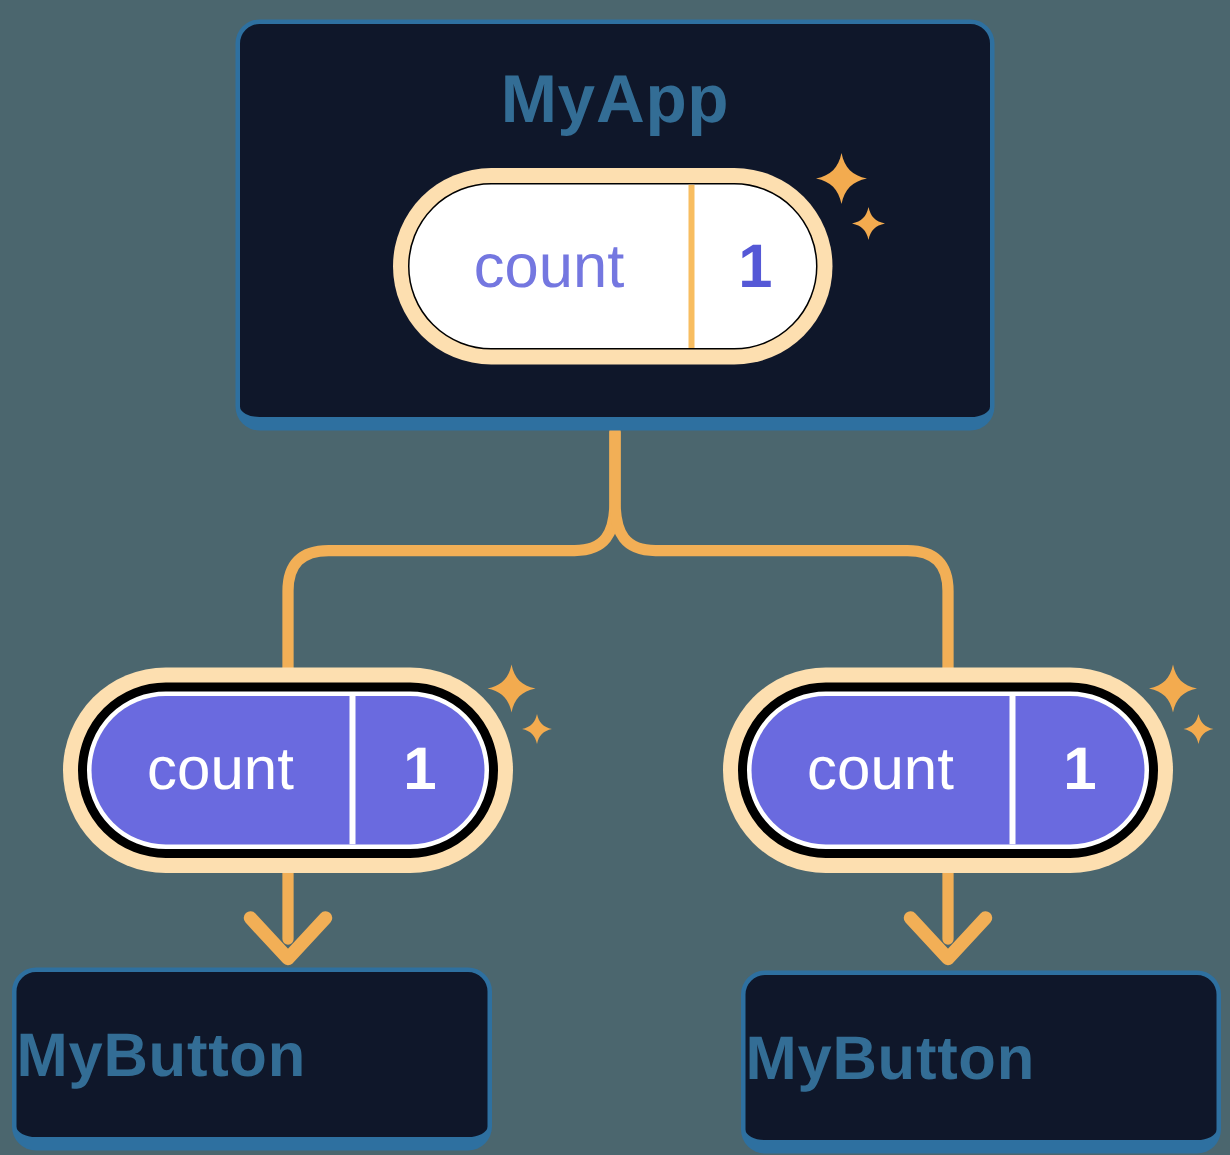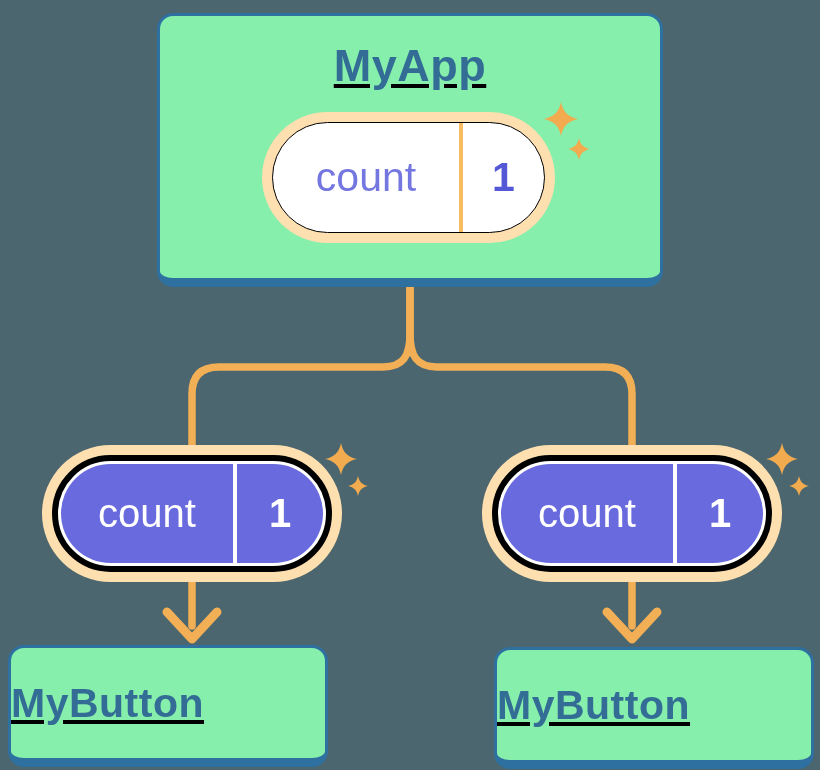--- a/index.html
+++ b/index.html
@@ -6,24 +6,23 @@
   .canvas {
     position:relative; width:820px; height:770px; overflow:hidden;
     background:#4B666E;
     font-family:"Liberation Sans", sans-serif;
   }
   .overlay { position:absolute; left:0; top:0; z-index:1; }
   .sparkle-layer { position:absolute; left:0; top:0; z-index:5; pointer-events:none; }
 
   
   .card {
-    position:absolute; box-sizing:border-box; background:#86efac;
+    position:absolute; box-sizing:border-box; background:#0f172a;
     border:3px solid #2E70A0; border-bottom-width:9px; border-radius:16px;
     z-index:2;
-    text-decoration:underline;
   }
   .root-card { left:157px; top:13px; width:506px; height:274px; }
   .child-card { width:320px; height:122px; display:flex; align-items:center; justify-content:flex-start; }
   .child-card.left  { left:8px;   top:645px; }
   .child-card.right { left:494px; top:647px; }
   .card-title {
     color:#336D95; font-weight:bold; letter-spacing:0.5px; text-align:center;
   }
   .root-card .card-title { padding-top:24px; font-size:45px; }
   .child-card .card-title { font-size:41px; }

